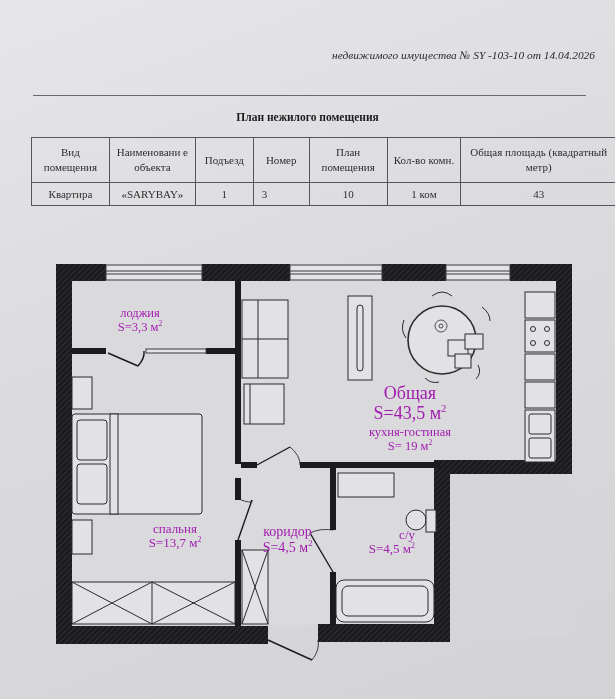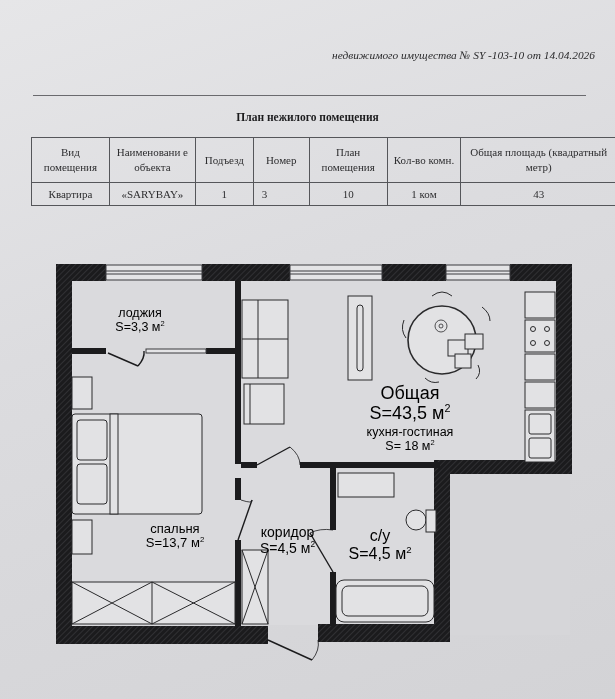--- a/index.html
+++ b/index.html
@@ -29,21 +29,21 @@
     border-collapse: collapse; font-size: 11px; color: #2e2e30; margin-left: 7px;
   }
   table.info th, table.info td {
     border: 1px solid #55565a; text-align: center; font-weight: normal;
     padding: 2px 3px; line-height: 15px;
   }
   table.info th { height: 40px; }
   table.info td { height: 18px; }
   .plan { position: absolute; left: 0; top: 0; }
   .lbl {
-    position: absolute; font-family: Liberation Sans, sans-serif; color: #000000;
+    position: absolute; font-family: Liberation Serif, serif; color: #a21caf;
     text-align: center; line-height: 1.05;
   }
   .lbl sup { font-size: 0.6em; }
 </style>
 </head>
 <body>
 
 <div class="header">
   <div>недвижимого имущества № SY -103-10 от 14.04.2026</div>
 </div>
@@ -236,29 +236,29 @@
   <div><span>S=3,3  м</span><sup>2</sup></div>
 </div>
 
 <div class="lbl" style="left:350px; top:384px; width:120px; font-size:18px;">
   <div>Общая</div>
   <div><span>S=43,5 м</span><sup>2</sup></div>
 </div>
 
 <div class="lbl" style="left:345px; top:426px; width:130px; font-size:12.5px;">
   <div>кухня-гостиная</div>
-  <div><span>S= 18  м</span><sup>2</sup></div>
+  <div><span>S= 19  м</span><sup>2</sup></div>
 </div>
 
 <div class="lbl" style="left:130px; top:522px; width:90px; font-size:13px;">
   <div>спальня</div>
   <div><span>S=13,7  м</span><sup>2</sup></div>
 </div>
 
 <div class="lbl" style="left:250px; top:525px; width:75px; font-size:14px;">
   <div>коридор</div>
   <div><span>S=4,5 м</span><sup>2</sup></div>
 </div>
 
-<div class="lbl" style="left:345px; top:528px; width:70px; font-size:16px;">
+<div class="lbl" style="left:345px; top:528px; width:70px; font-size:13px;text-align:right;">
   <div>с/у</div>
   <div><span>S=4,5 м</span><sup>2</sup></div>
 </div>
 
 </body></html>

